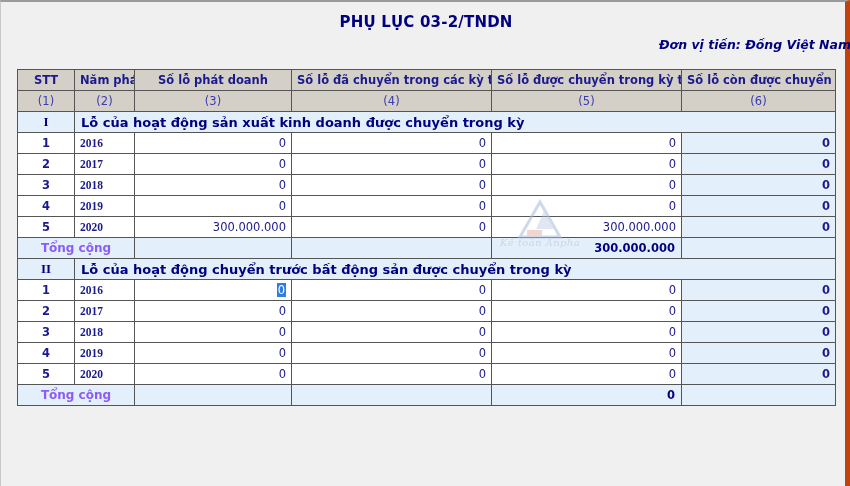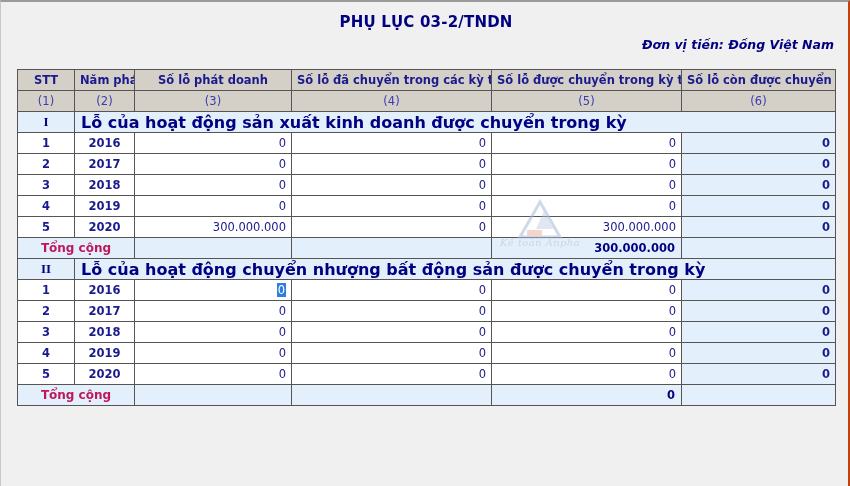--- a/index.html
+++ b/index.html
@@ -15,41 +15,40 @@
     position: relative;
   }
   .page-frame {
     position: absolute;
     left: 0; top: 0;
     width: 850px;
     height: 486px;
     box-sizing: border-box;
     border-top: 2px solid #9a9a9a;
     border-left: 1px solid #c8c8c8;
-    border-right: 2px solid #c2410c;
+    border-right: 5px solid #c2410c;
     background: #f0f0f0;
   }
   .sheet {
     position: absolute;
     left: 0; top: 3px;
     width: 850px;
     height: 483px;
   }
   .title-block {
     text-align: center;
     padding-top: 7px;
     color: #000080;
     font-weight: bold;
     font-size: 15px;
     line-height: 21px;
     letter-spacing: 0.2px;
   }
   .currency-line {
     text-align: right;
-    padding-right: 17px;
     padding-top: 4px;
     color: #000080;
     font-weight: bold;
     font-style: italic;
     font-size: 12.5px;
   }
   .table-wrap {
     position: absolute;
     left: 16px;
     top: 64px;
@@ -87,41 +86,41 @@
   thead tr.colnums th {
     height: 21px;
     font-weight: normal;
     font-size: 11.5px;
     color: #3b3bb0;
   }
   tr.section-row td {
     background: #e3f0fb;
     font-weight: bold;
     color: #000080;
-    font-size: 16px;
+    font-size: 13px;
   }
   tr.section-row td.sec-no {
     text-align: center;
     font-family: "Liberation Serif", "DejaVu Serif", serif;
     font-size: 13px;
     font-weight: bold;
   }
   tr.section-row td.sec-label {
     text-align: left;
     padding-left: 6px;
   }
   td.c-stt {
     text-align: center;
     font-weight: bold;
     color: #2b2b9e;
   }
   td.c-year {
-    text-align: center;
     font-weight: bold;
     color: #2b2b9e;
+    font-family: Liberation Serif, serif;
   }
   td.num {
     text-align: right;
     color: #3b3bb0;
     background: #ffffff;
     font-weight: normal;
     padding-right: 6px;
   }
   td.num-b {
     text-align: right;
@@ -129,21 +128,21 @@
     background: #e3f0fb;
     font-weight: bold;
     padding-right: 6px;
   }
   tr.total-row td {
     background: #e3f0fb;
   }
   tr.total-row td.total-label {
     text-align: center;
     font-weight: bold;
-    color: #be185d;
+    color: #8b5cf6;
     font-size: 12px;
   }
   tr.total-row td.num-total {
     text-align: right;
     font-weight: bold;
     color: #000080;
     padding-right: 6px;
   }
   .sel-cell {
     display: inline-block;
@@ -262,21 +261,21 @@
             </tr>
             <tr class="total-row">
               <td class="total-label" colspan="2">Tổng cộng</td>
               <td class="num-total"></td>
               <td class="num-total"></td>
               <td class="num-total">300.000.000</td>
               <td class="num-total"></td>
             </tr>
             <tr class="section-row">
               <td class="sec-no">II</td>
-              <td class="sec-label" colspan="5">Lỗ của hoạt động chuyển nhượng bất động sản được chuyển trong kỳ</td>
+              <td class="sec-label" colspan="5">Lỗ của hoạt động chuyển trước bất động sản được chuyển trong kỳ</td>
             </tr>
             <tr>
               <td class="c-stt">1</td>
               <td class="c-year">2016</td>
               <td class="num"><span class="sel-cell">0</span></td>
               <td class="num">0</td>
               <td class="num">0</td>
               <td class="num-b">0</td>
             </tr>
             <tr>

